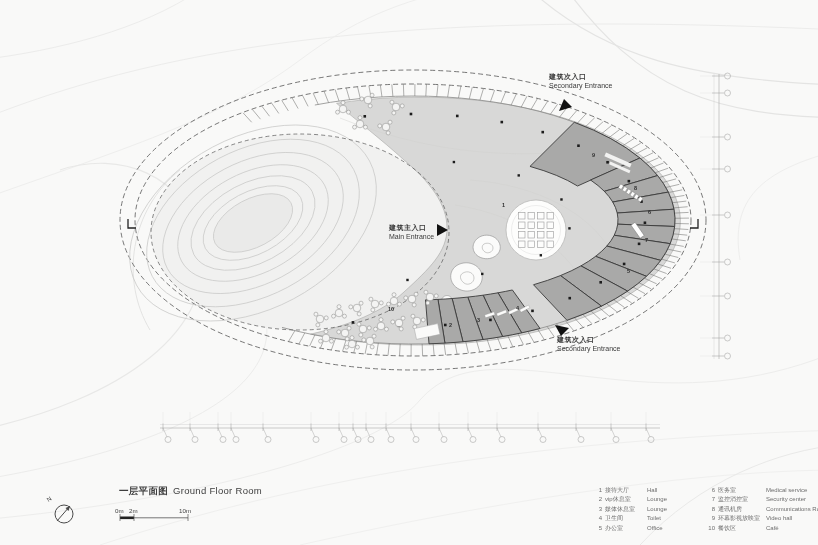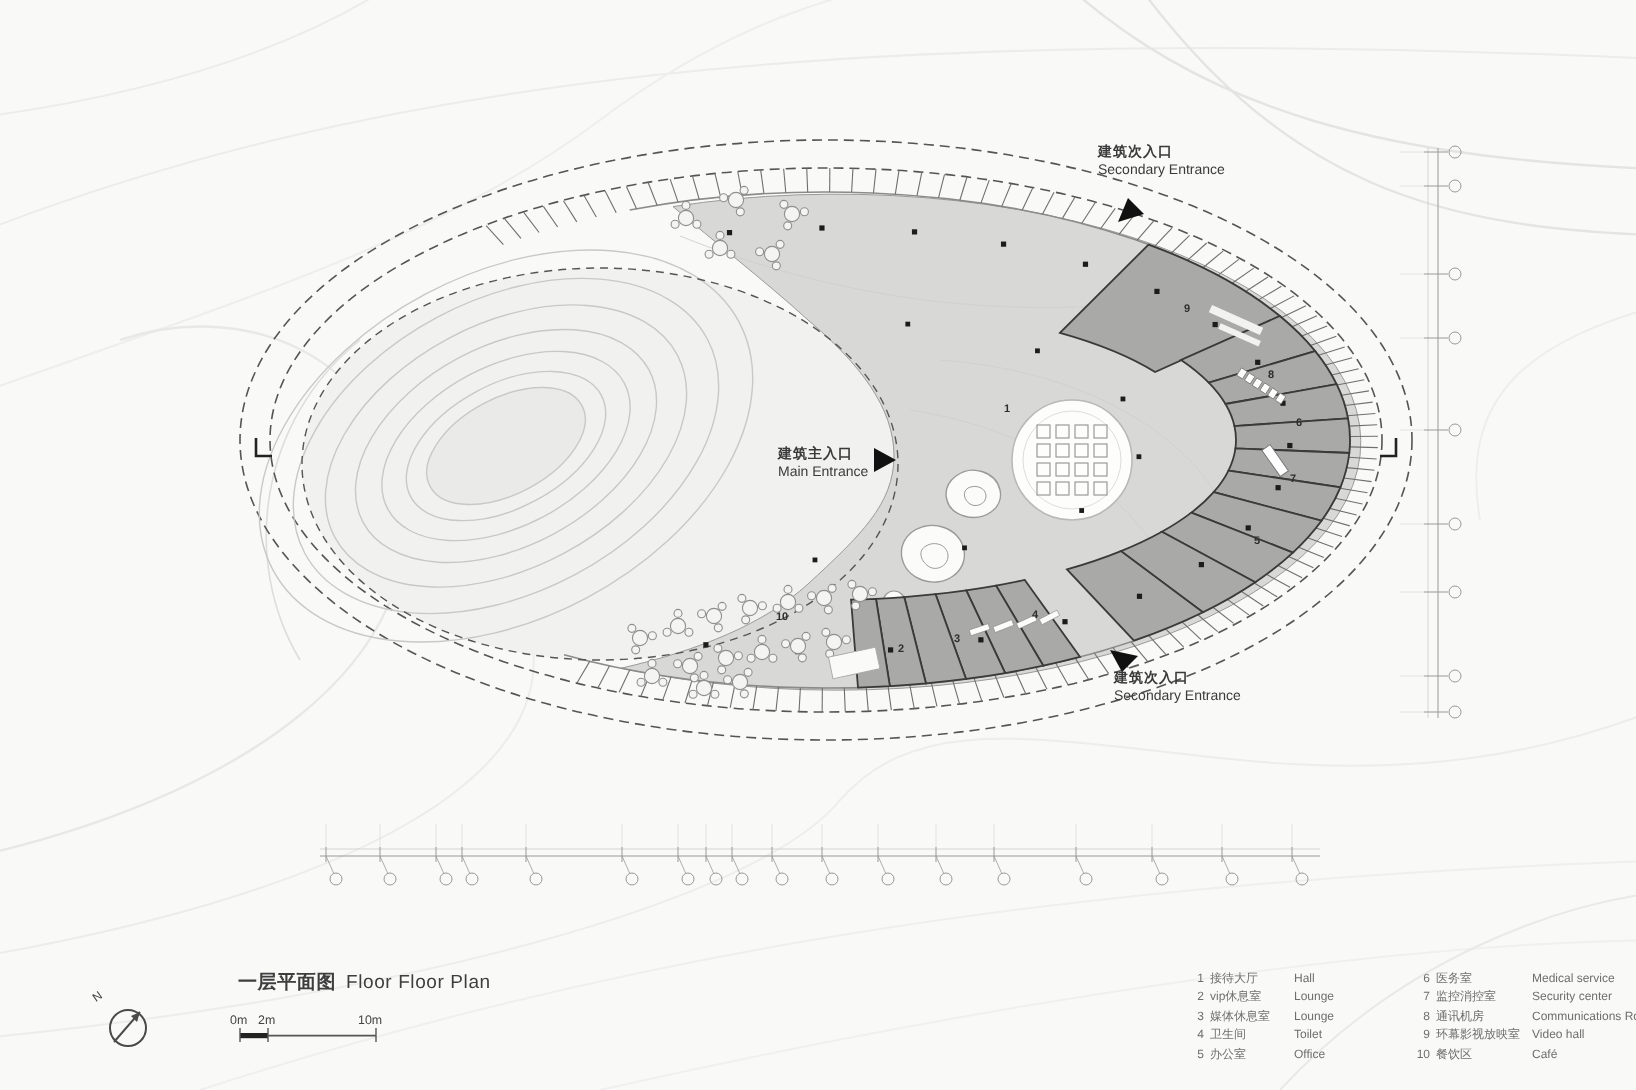--- a/index.html
+++ b/index.html
@@ -518,21 +518,21 @@
 <div class="rm" style="left:477px;top:317px;">3</div>
 <div class="rm" style="left:516px;top:305px;">4</div>
 <div class="rm" style="left:627px;top:268px;">5</div>
 <div class="rm" style="left:648px;top:209px;">6</div>
 <div class="rm" style="left:645px;top:237px;">7</div>
 <div class="rm" style="left:634px;top:185px;">8</div>
 <div class="rm" style="left:592px;top:152px;">9</div>
 <div class="rm" style="left:388px;top:306px;">10</div>
 
 <div class="txt" id="title">
-  <span class="zh">一层平面图</span><span class="en">Floor Floor Plan</span>
+  <span class="zh">一层平面图</span><span class="en">Ground Floor Room</span>
 </div>
 <span id="north-n">N</span>
 <span class="scale-lbl" style="left:115px;top:507px;">0m</span>
 <span class="scale-lbl" style="left:129px;top:507px;">2m</span>
 <span class="scale-lbl" style="left:179px;top:507px;">10m</span>
 
 <div id="legend">
   <div class="lg-col one">
     <div class="lg-row">
           <span class="lg-n">1</span>

